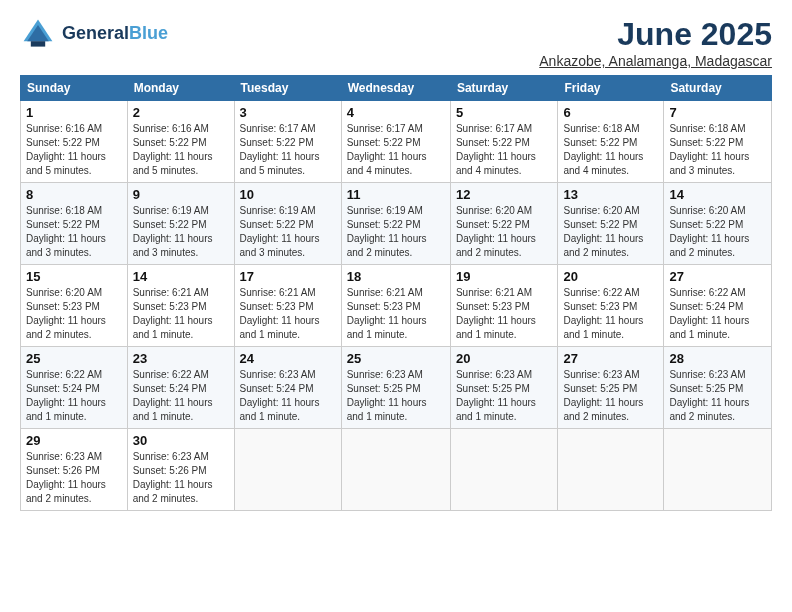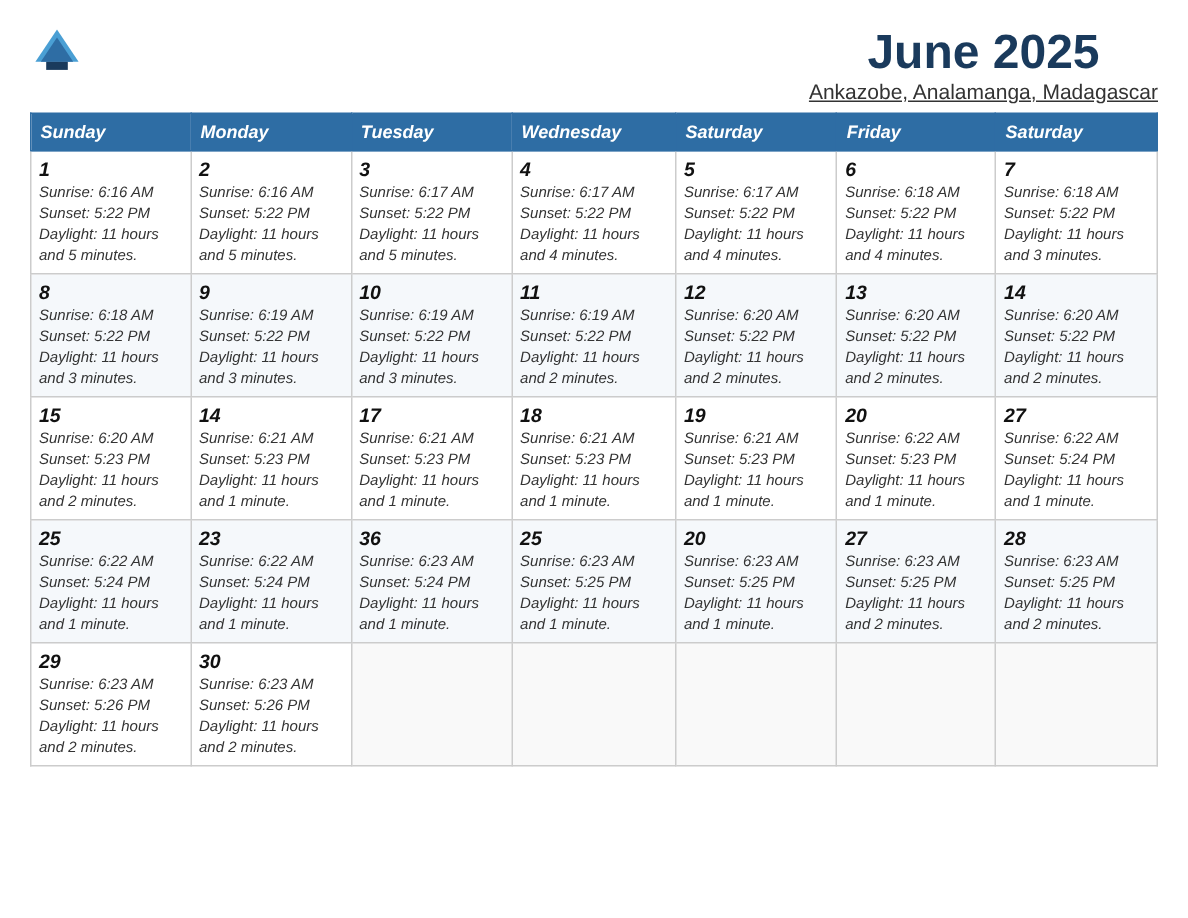--- a/index.html
+++ b/index.html
@@ -33,37 +33,36 @@
       line-height: 1.1;
     }
     .logo-text span {
       color: #4a9fd4;
     }
     .logo-icon {
       width: 36px;
       height: 36px;
     }
     .title-block {
-      text-align: center;
+      text-align: right;
     }
     .month-title {
       font-size: 32px;
       font-weight: bold;
       color: #1a3a5c;
     }
     .location-title {
       font-size: 14px;
       color: #333;
       text-decoration: underline;
     }
     .calendar {
       width: 100%;
       border-collapse: collapse;
       font-size: 10px;
-      font-style: italic;
     }
     .calendar th {
       background-color: #2e6da4;
       color: #fff;
       text-align: left;
       padding: 5px 6px;
       font-size: 12px;
       font-weight: bold;
       border: 1px solid #2e6da4;
     }
@@ -102,20 +101,23 @@
 <body>
 
 <div class="page">
   <div class="header-row">
     <div class="logo">
       <svg class="logo-icon" viewBox="0 0 40 40" xmlns="http://www.w3.org/2000/svg">
         <polygon points="20,4 36,28 4,28" fill="#4a9fd4"></polygon>
         <polygon points="20,10 32,28 8,28" fill="#2e6da4"></polygon>
         <rect x="12" y="28" width="16" height="6" fill="#1a3a5c"></rect>
       </svg>
+      <div class="logo-text">
+        <div>General<span>Blue</span></div>
+      </div>
     </div>
     <div class="title-block">
       <div class="month-title">June 2025</div>
       <div class="location-title">Ankazobe, Analamanga, Madagascar</div>
     </div>
   </div>
 
   <table class="calendar">
     <thead>
       <tr>
@@ -222,21 +224,21 @@
         <tr>
           <td>
             <span class="day-num">25</span>
             <div class="day-info">Sunrise: 6:22 AM<br>Sunset: 5:24 PM<br>Daylight: 11 hours and 1 minute.</div>
           </td>
           <td>
             <span class="day-num">23</span>
             <div class="day-info">Sunrise: 6:22 AM<br>Sunset: 5:24 PM<br>Daylight: 11 hours and 1 minute.</div>
           </td>
           <td>
-            <span class="day-num">36</span>
+            <span class="day-num">24</span>
             <div class="day-info">Sunrise: 6:23 AM<br>Sunset: 5:24 PM<br>Daylight: 11 hours and 1 minute.</div>
           </td>
           <td>
             <span class="day-num">25</span>
             <div class="day-info">Sunrise: 6:23 AM<br>Sunset: 5:25 PM<br>Daylight: 11 hours and 1 minute.</div>
           </td>
           <td>
             <span class="day-num">20</span>
             <div class="day-info">Sunrise: 6:23 AM<br>Sunset: 5:25 PM<br>Daylight: 11 hours and 1 minute.</div>
           </td>

